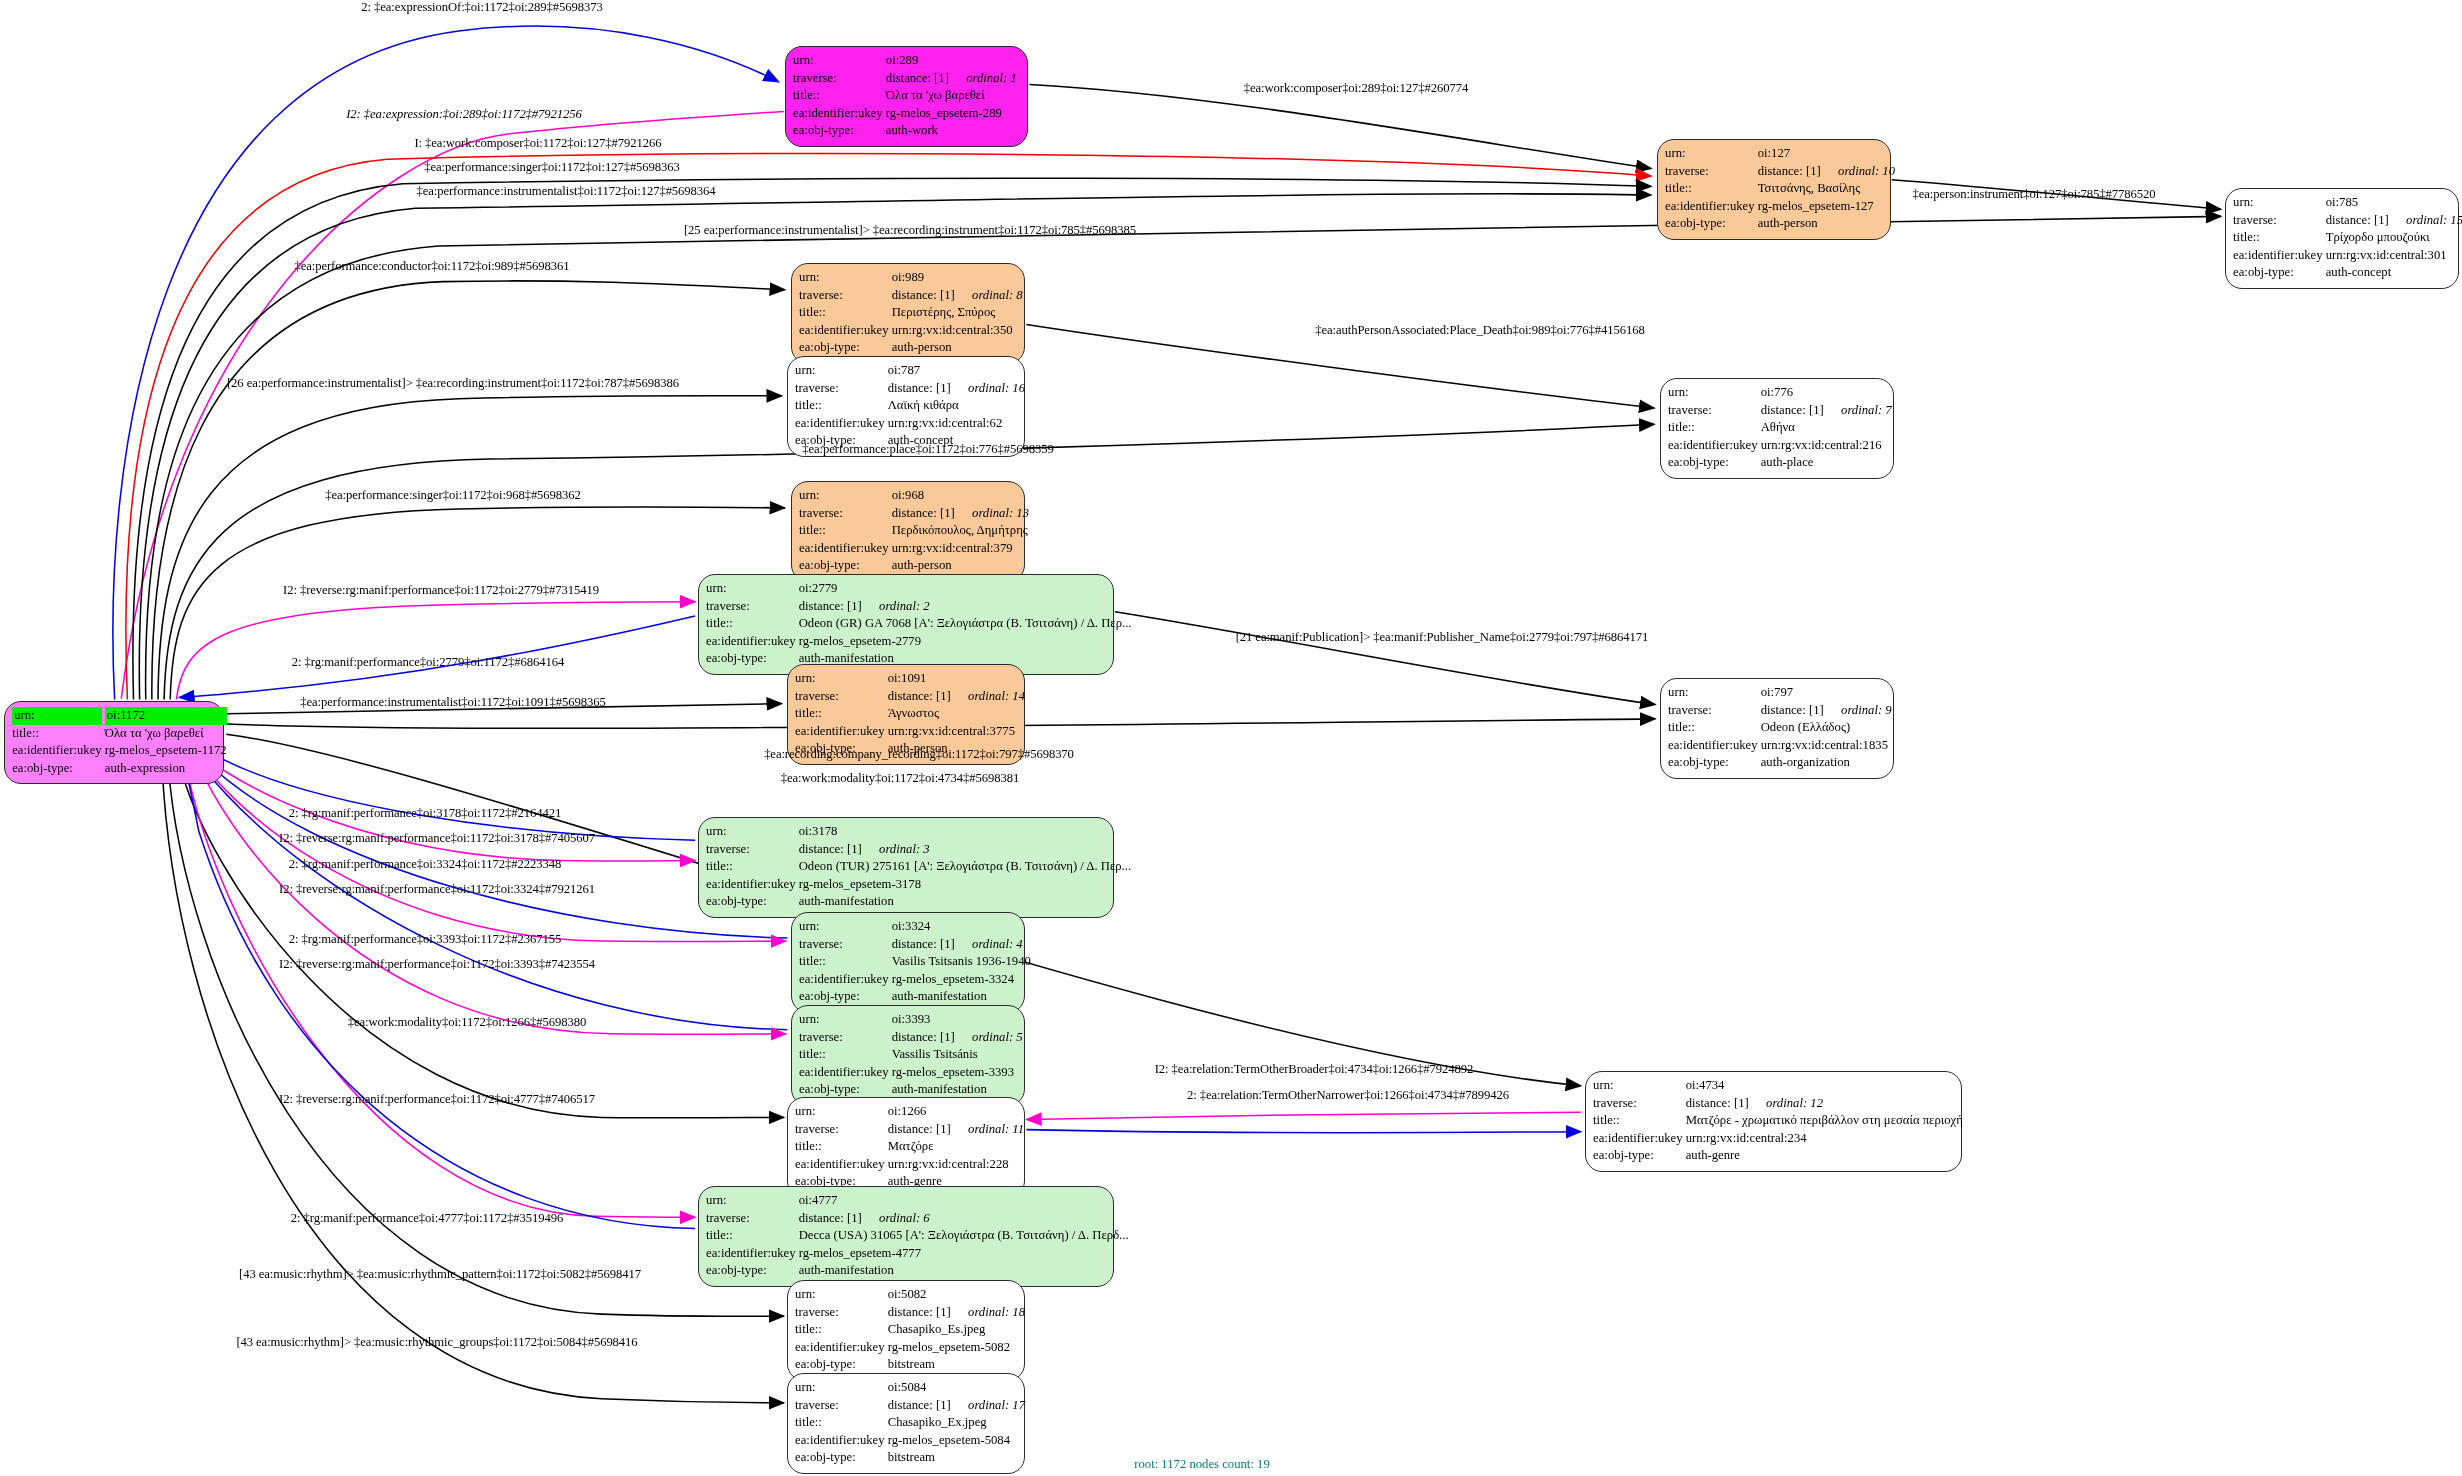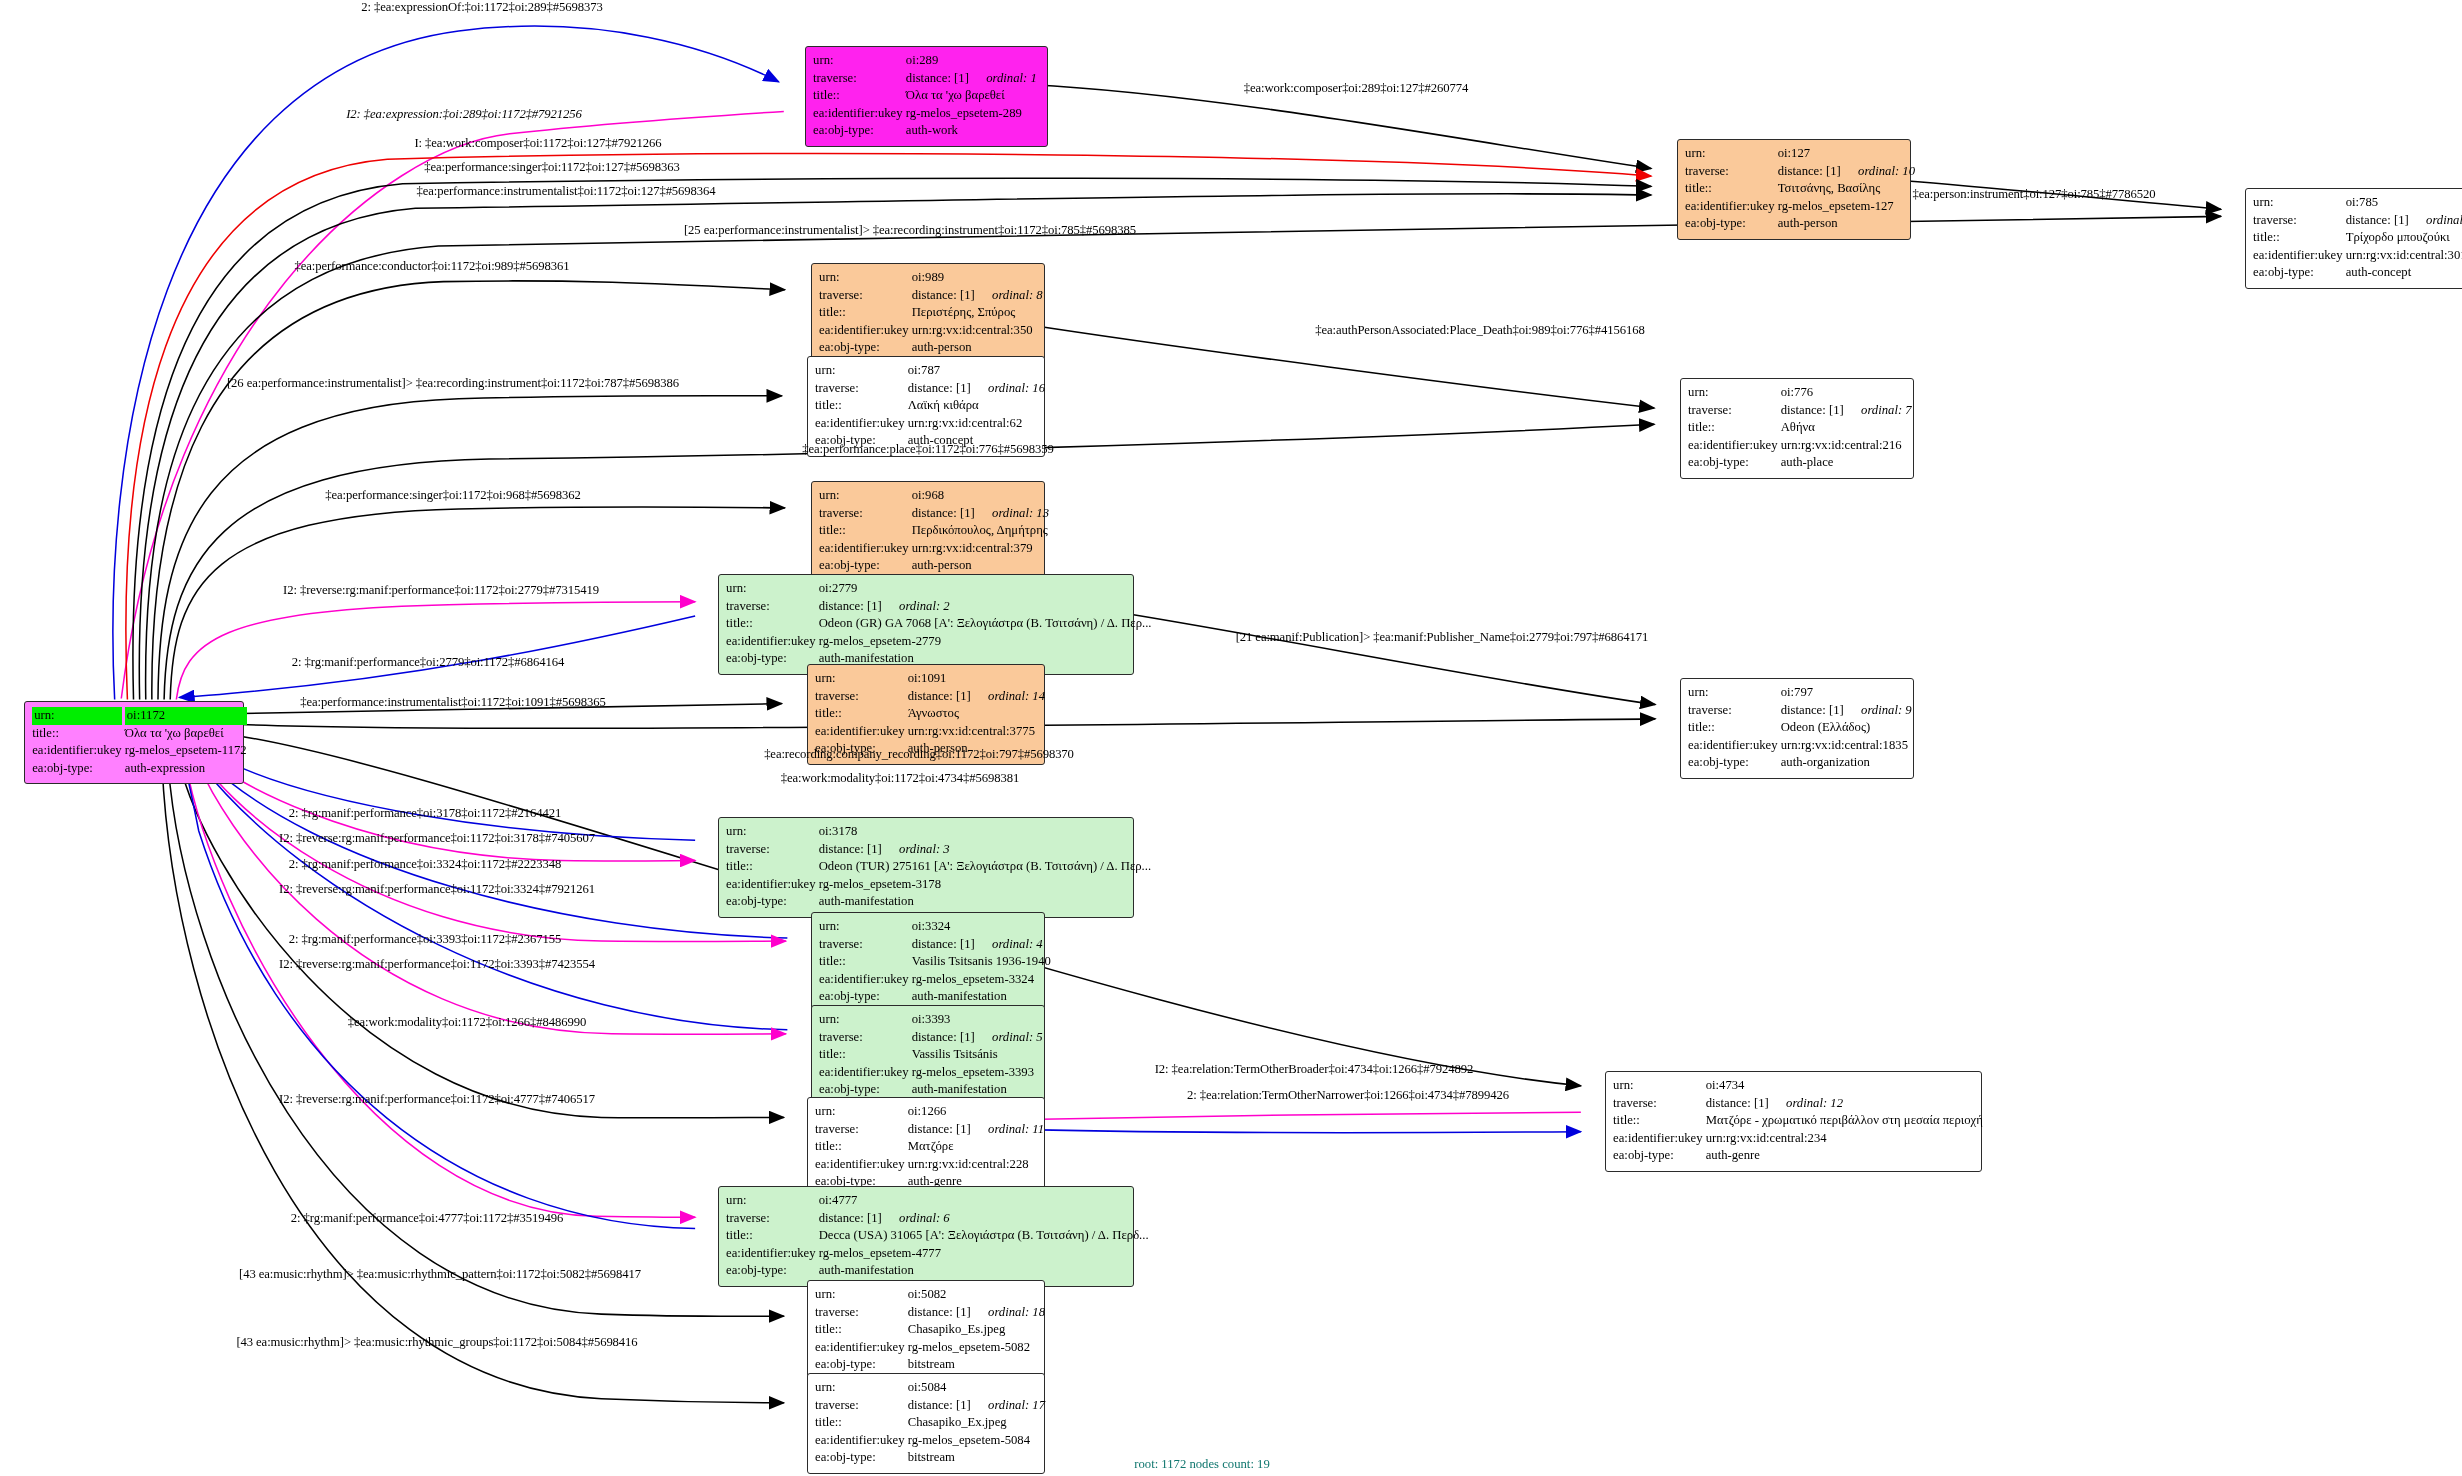--- a/index.html
+++ b/index.html
@@ -1,20 +1,20 @@
 <!DOCTYPE html>
 <html style="font-size:8.2px"><head>
 <meta charset="utf-8">
 <style>
   html,body{margin:0;padding:0;background:#ffffff;}
   #canvas{position:relative;width:2462px;height:1477px;background:#fff;
           font-family:"Liberation Serif", serif;overflow:hidden;}
   svg.edges{position:absolute;left:0;top:0;width:2462px;height:1477px;pointer-events:none;}
-  .node{position:absolute;border:1.5px solid #2b2b2b;border-radius:3px;
-        box-sizing:border-box;background:#fff;padding:5.1px 7.1px 6.1px 7.1px;margin-left:20px;}
+  .node{position:absolute;border:1.5px solid #2b2b2b;border-radius:17px;
+        box-sizing:border-box;background:#fff;padding:5.1px 7.1px 6.1px 7.1px;}
   .node table{border-collapse:collapse;width:100%;}
   .node td{font-size:12.7px;line-height:1.38;color:#000;padding:0 3.1px 0 0;white-space:nowrap;}
   .node td.k{width:120px;}
   .node td.v{}
   .hilite{background:#00ee00;display:block;padding:0 2px;}
   .elabel{position:absolute;font-size:12.7px;color:#000;white-space:nowrap;
           transform:translate(-50%,-50%);letter-spacing:-0.1px;}
   .footer{position:absolute;font-size:12.7px;color:#0f766e;transform:translate(-50%,-50%);}
   .ord{padding-left:17.3px;font-style:italic;}
 </style>
@@ -622,21 +622,21 @@
       <div class="elabel" style="left: 1442px; top: 637px;">[21 ea:manif:Publication]&gt; ‡ea:manif:Publisher_Name‡oi:2779‡oi:797‡#6864171</div>
       <div class="elabel" style="left: 453px; top: 702px;">‡ea:performance:instrumentalist‡oi:1172‡oi:1091‡#5698365</div>
       <div class="elabel" style="left: 919px; top: 754px;">‡ea:recording:company_recording‡oi:1172‡oi:797‡#5698370</div>
       <div class="elabel" style="left: 870px; top: 778px; margin-left: 30px;">‡ea:work:modality‡oi:1172‡oi:4734‡#5698381</div>
       <div class="elabel" style="left: 425px; top: 813px;">2: ‡rg:manif:performance‡oi:3178‡oi:1172‡#2164421</div>
       <div class="elabel" style="left: 437px; top: 838px;">I2: ‡reverse:rg:manif:performance‡oi:1172‡oi:3178‡#7405607</div>
       <div class="elabel" style="left: 425px; top: 864px;">2: ‡rg:manif:performance‡oi:3324‡oi:1172‡#2223348</div>
       <div class="elabel" style="left: 437px; top: 889px;">I2: ‡reverse:rg:manif:performance‡oi:1172‡oi:3324‡#7921261</div>
       <div class="elabel" style="left: 425px; top: 939px;">2: ‡rg:manif:performance‡oi:3393‡oi:1172‡#2367155</div>
       <div class="elabel" style="left: 437px; top: 964px;">I2: ‡reverse:rg:manif:performance‡oi:1172‡oi:3393‡#7423554</div>
-      <div class="elabel" style="left: 467px; top: 1022px;">‡ea:work:modality‡oi:1172‡oi:1266‡#8486990</div>
+      <div class="elabel" style="left: 467px; top: 1022px;">‡ea:work:modality‡oi:1172‡oi:1266‡#5698380</div>
       <div class="elabel" style="left: 437px; top: 1099px;">I2: ‡reverse:rg:manif:performance‡oi:1172‡oi:4777‡#7406517</div>
       <div class="elabel" style="left: 1314px; top: 1069px;">I2: ‡ea:relation:TermOtherBroader‡oi:4734‡oi:1266‡#7924892</div>
       <div class="elabel" style="left: 1348px; top: 1095px;">2: ‡ea:relation:TermOtherNarrower‡oi:1266‡oi:4734‡#7899426</div>
       <div class="elabel" style="left: 427px; top: 1218px;">2: ‡rg:manif:performance‡oi:4777‡oi:1172‡#3519496</div>
       <div class="elabel" style="left: 440px; top: 1274px;">[43 ea:music:rhythm]&gt; ‡ea:music:rhythmic_pattern‡oi:1172‡oi:5082‡#5698417</div>
       <div class="elabel" style="left: 437px; top: 1342px;">[43 ea:music:rhythm]&gt; ‡ea:music:rhythmic_groups‡oi:1172‡oi:5084‡#5698416</div>
     </div>
 
   <div class="footer" style="left:1202px;top:1464px;">root: 1172 nodes count: 19</div>
 </div>

